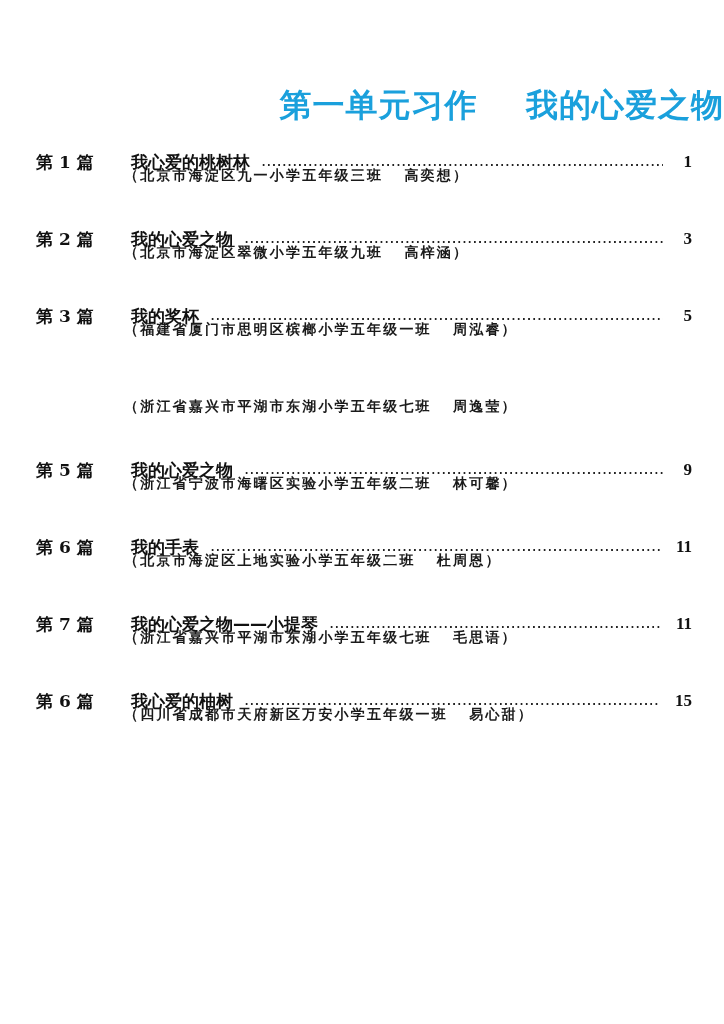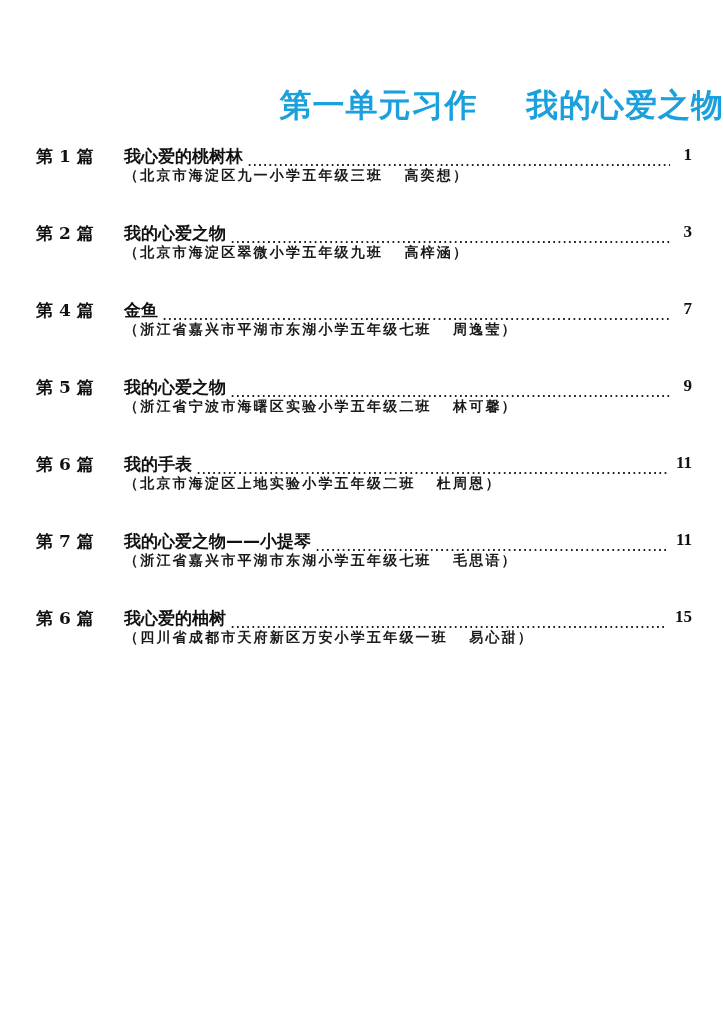--- a/index.html
+++ b/index.html
@@ -39,21 +39,23 @@
       position: relative;
       height: 77px;
     }
     .entry-row {
       position: absolute;
       left: 0;
       top: 0;
       width: 656px;
       height: 34px;
       display: flex;
+      align-items: center;
       font-weight: bold;
+      gap: 7px;
     }
     .entry-num {
       width: 88px;
       flex: 0 0 88px;
       font-size: 17px;
       font-family: "DejaVu Serif", "Liberation Serif", serif;
       font-weight: bold;
       white-space: nowrap;
     }
     .entry-title {
@@ -114,28 +116,31 @@
   <div class="entry">
     <div class="entry-row">
       <span class="entry-num">第 2 篇</span>
       <span class="entry-title">我的心爱之物</span>
       <span class="entry-dots"></span>
       <span class="entry-page">3</span>
     </div>
     <div class="entry-author">（北京市海淀区翠微小学五年级九班   高梓涵）</div>
   </div>
 
+  <div class="entry">
+    <div class="entry-row">
+      <span class="entry-num">第 3 篇</span>
+      <span class="entry-title">我的奖杯</span>
+      <span class="entry-dots"></span>
+      <span class="entry-page">5</span>
+    </div>
+    <div class="entry-author">（福建省厦门市思明区槟榔小学五年级一班   周泓睿）</div>
+  </div>
 
   <div class="entry">
-    <div class="entry-row">
-      <span class="entry-num">第 4 篇</span>
-      <span class="entry-title">金鱼</span>
-      <span class="entry-dots"></span>
-      <span class="entry-page">7</span>
-    </div>
     <div class="entry-author">（浙江省嘉兴市平湖市东湖小学五年级七班   周逸莹）</div>
   </div>
 
   <div class="entry">
     <div class="entry-row">
       <span class="entry-num">第 5 篇</span>
       <span class="entry-title">我的心爱之物</span>
       <span class="entry-dots"></span>
       <span class="entry-page">9</span>
     </div>

